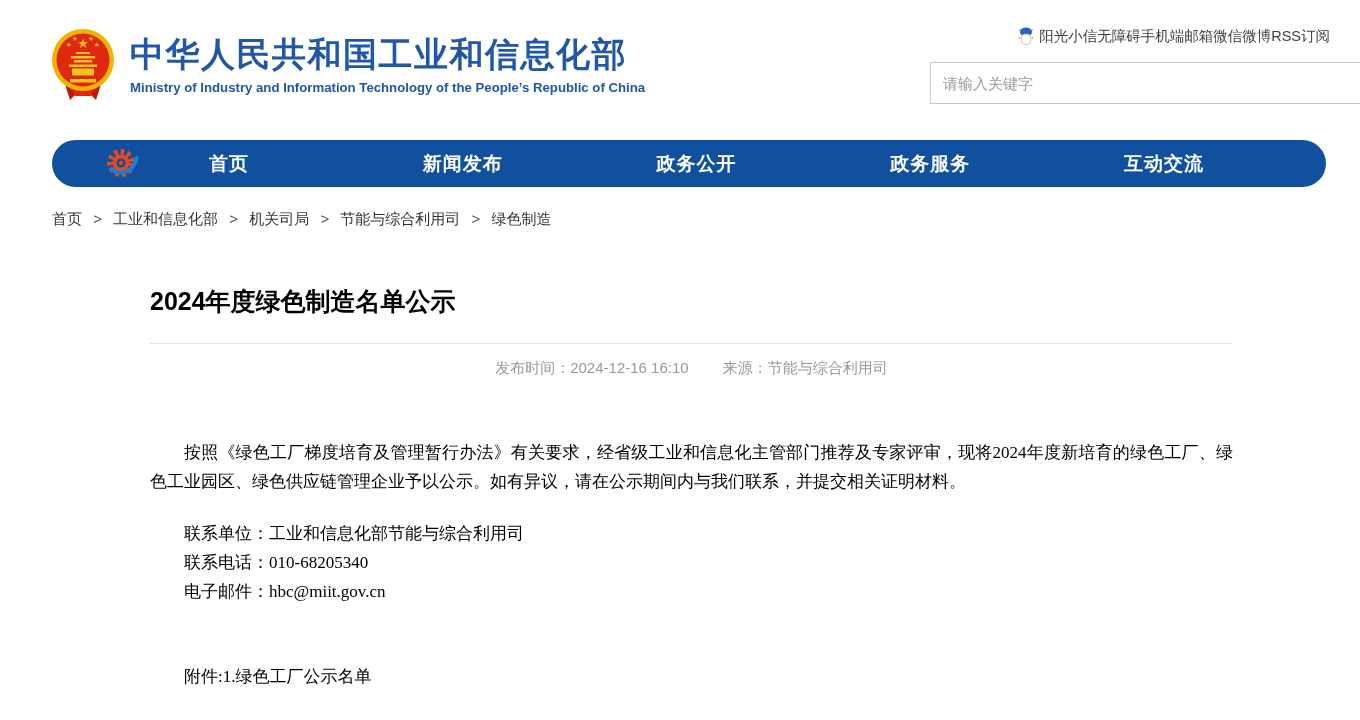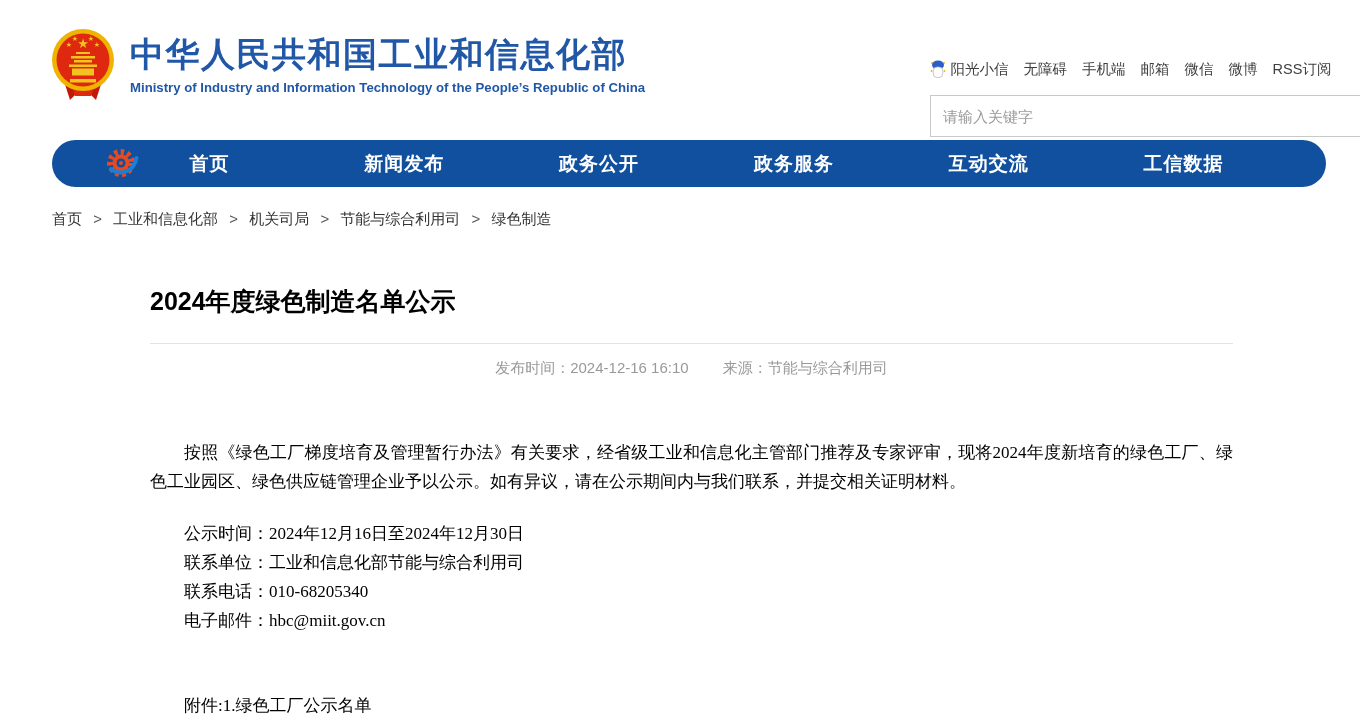--- a/index.html
+++ b/index.html
@@ -19,22 +19,22 @@
   .site-title {
     font-size:34px; font-weight:bold; color:#2157A7; letter-spacing:1.5px;
     line-height:1.15; white-space:nowrap;
   }
   .site-subtitle {
     font-size:13.2px; font-weight:bold; color:#2157A7; margin-top:5px; white-space:nowrap;
   }
 
   .header-right { position:absolute; right:30px; top:26px; width:400px; }
   .top-links {
-    display:flex; justify-content:center; align-items:center;
-    gap:15px; font-size:14.5px; color:#404040; white-space:nowrap;margin-top:33px;
+    display:flex; justify-content:flex-end; align-items:center;
+    font-size:14.5px; color:#404040; white-space:nowrap;
   }
   .top-link { color:#404040; text-decoration:none; cursor:pointer; }
   .top-link-first { display:flex; align-items:center; gap:4px; }
   .mascot { width:18px; height:20px; display:inline-block; }
 
   .search-bar { margin-top:16px; display:flex; width:478px; margin-left:auto; }
   .search-input {
     flex:1; height:42px; border:1px solid #c9c9c9; border-right:none;
     padding:0 12px; font-size:15px; color:#333; outline:none;
     font-family:"Liberation Sans","DejaVu Sans",sans-serif;
@@ -158,21 +158,20 @@
       <circle cx="16" cy="18" r="2" fill="#E8491F"></circle>
       <path d="M6 24 C 15 31, 29 27, 31.5 13" stroke="#1C7FD6" stroke-width="4" fill="none" stroke-linecap="round"></path>
     </svg>
   </span>
   <div class="nav-items">
     <a class="nav-item">首页</a>
     <a class="nav-item">新闻发布</a>
     <a class="nav-item">政务公开</a>
     <a class="nav-item">政务服务</a>
     <a class="nav-item">互动交流</a>
-    <a class="nav-item">工信数据</a>
   </div>
 </nav>
 
 <div class="breadcrumb">
   <a class="crumb">首页</a>
   <span class="crumb-sep">&gt;</span>
   <a class="crumb">工业和信息化部</a>
   <span class="crumb-sep">&gt;</span>
   <a class="crumb">机关司局</a>
   <span class="crumb-sep">&gt;</span>
@@ -184,19 +183,18 @@
 <main class="article">
   <h1 class="article-title">2024年度绿色制造名单公示</h1>
   <hr class="divider">
   <div class="article-meta">
     <span>发布时间：2024-12-16 16:10</span>
     <span class="meta-source">来源：节能与综合利用司</span>
   </div>
 
   <div class="article-body">
     <p class="para">按照《绿色工厂梯度培育及管理暂行办法》有关要求，经省级工业和信息化主管部门推荐及专家评审，现将2024年度新培育的绿色工厂、绿色工业园区、绿色供应链管理企业予以公示。如有异议，请在公示期间内与我们联系，并提交相关证明材料。</p>
-    <div class="detail-line">公示时间：2024年12月16日至2024年12月30日</div>
     <div class="detail-line">联系单位：工业和信息化部节能与综合利用司</div>
     <div class="detail-line">联系电话：010-68205340</div>
     <div class="detail-line">电子邮件：hbc@miit.gov.cn</div>
     <a class="attachment">附件:1.绿色工厂公示名单</a>
   </div>
 </main>
 
 </body></html>

